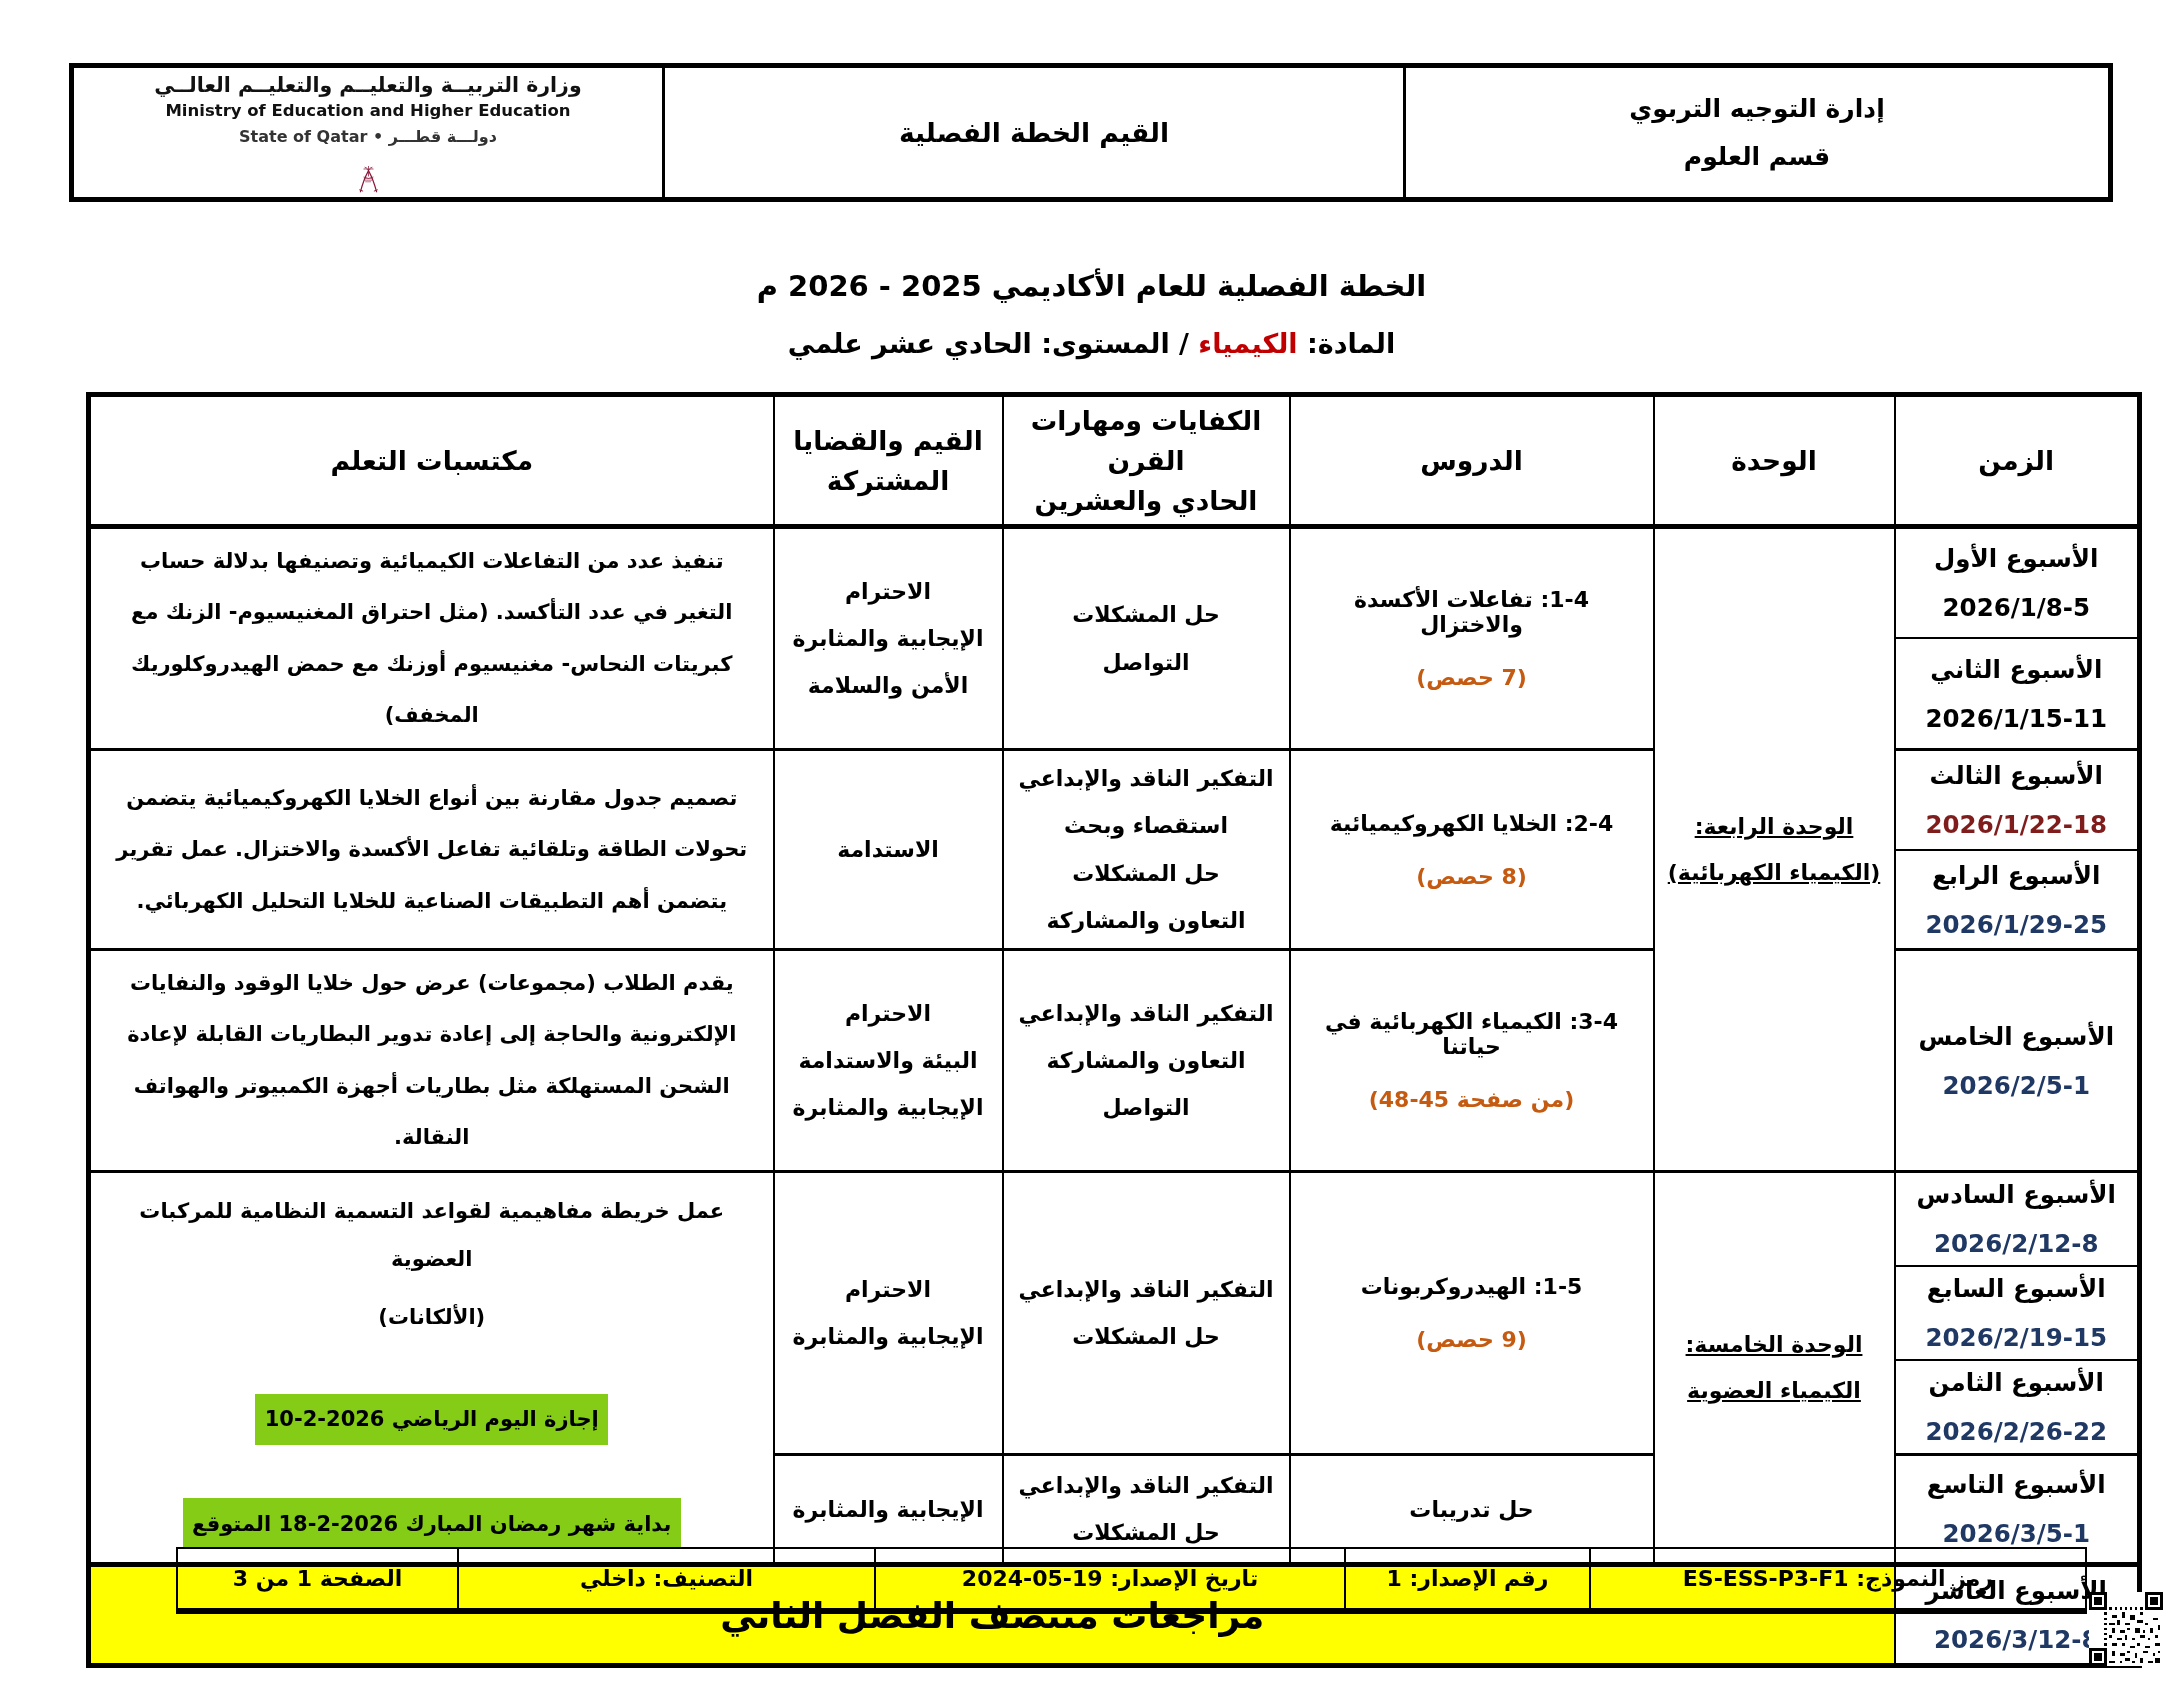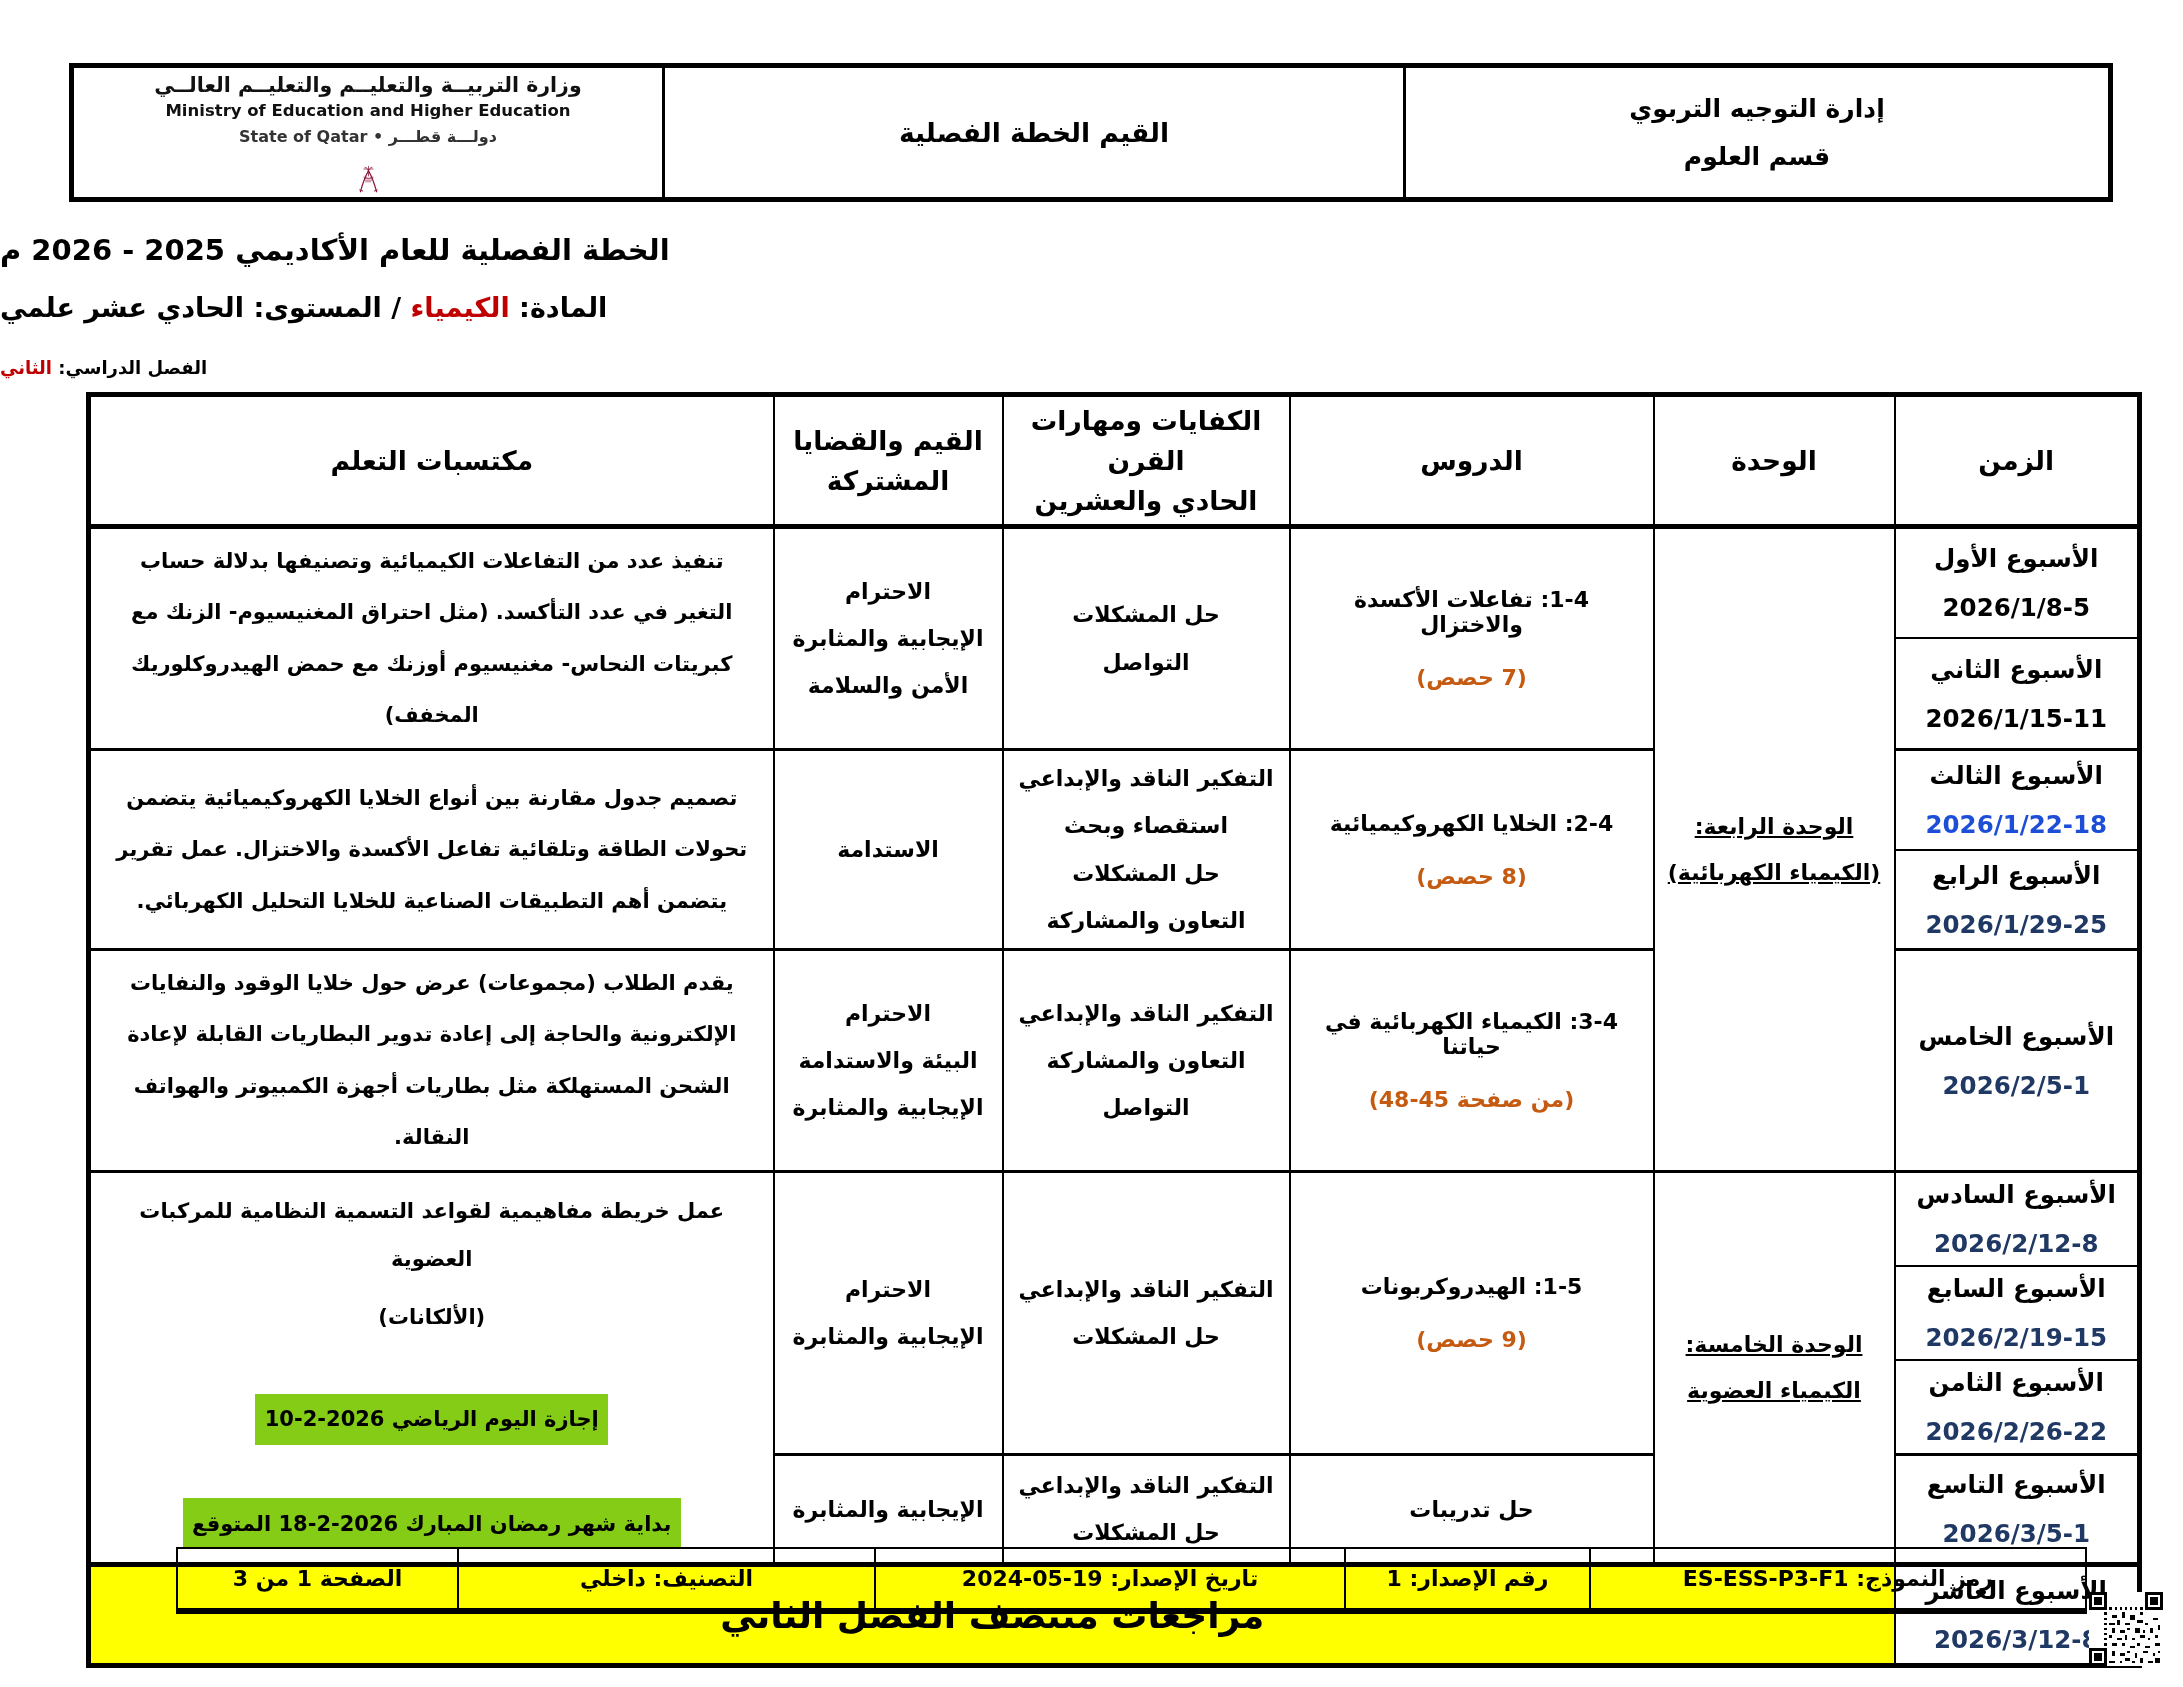--- a/index.html
+++ b/index.html
@@ -17,21 +17,21 @@
   }
   .hdr-cell{box-sizing:border-box;display:flex;flex-direction:column;justify-content:center;align-items:center;}
   .hdr-dept{width:705px;border-left:3.3px solid #000;font-size:25px;line-height:1.9;}
   .hdr-form{width:741px;border-left:3.3px solid #000;font-size:26.5px;}
   .hdr-logo{flex:1;justify-content:center;gap:18.5px;padding:4px 13.2px;}
   .logo-text{display:flex;flex-direction:column;align-items:center;justify-content:center;line-height:1.35;}
   .logo-ar{font-size:20.5px;color:#111;}
   .logo-en{font-size:16.5px;color:#111;font-weight:bold;}
   .logo-state{font-size:16px;color:#333;margin-top:4px;}
   
-  .title-line{left:0;width:100%;text-align:left;}
+  .title-line{left:0;width:100%;text-align:center;margin-top:36px;}
   .t1{top:233px;font-size:29px;}
   .t2{top:292px;font-size:27px;}
   .t3{top:357px;font-size:18px;}
   .red{color:#c00000;}
   
   #plan{
     position:absolute;left:86px;top:392px;width:2051px;
     border-collapse:collapse;table-layout:fixed;background:#fff;
   }
   #plan td,#plan th{
@@ -172,21 +172,21 @@
   <tr class="r">
     <td>
       <div class="wk-label">الأسبوع الثاني</div>
       <div class="wk-date ltr" style="color: rgb(0, 0, 0);">2026/1/15-11</div>
     </td>
   </tr>
 
   <tr class="r lb">
     <td>
       <div class="wk-label">الأسبوع الثالث</div>
-      <div class="wk-date ltr" style="color: #1d4ed8;">2026/1/22-18</div>
+      <div class="wk-date ltr" style="color: #7f1d1d;">2026/1/22-18</div>
     </td>
     <td rowspan="2">
       <div class="lesson-title">2-4: الخلايا الكهروكيميائية</div>
       <div class="lesson-note">(8 حصص)</div>
     </td>
     <td rowspan="2" class="lines">
       <div>التفكير الناقد والإبداعي</div>
       <div>استقصاء وبحث</div>
       <div>حل المشكلات</div>
       <div>التعاون والمشاركة</div>

